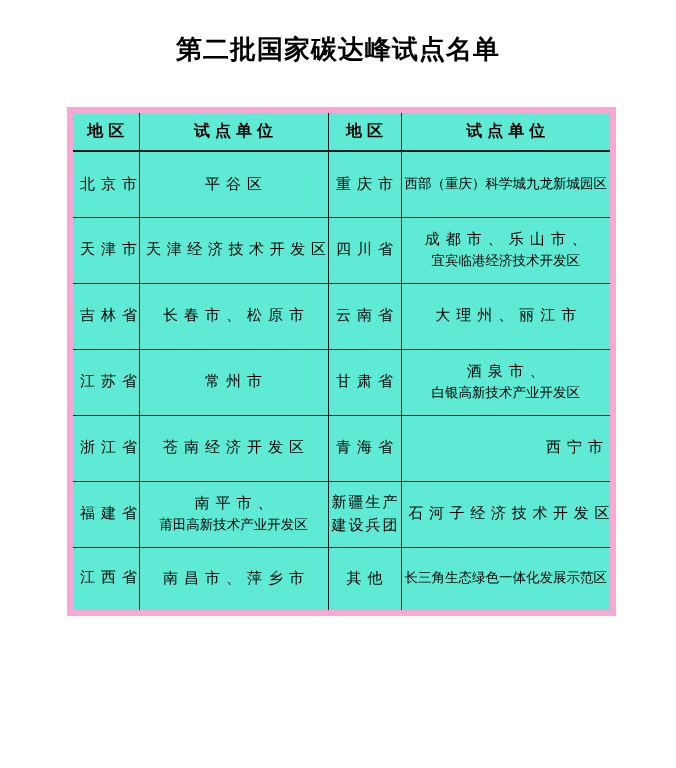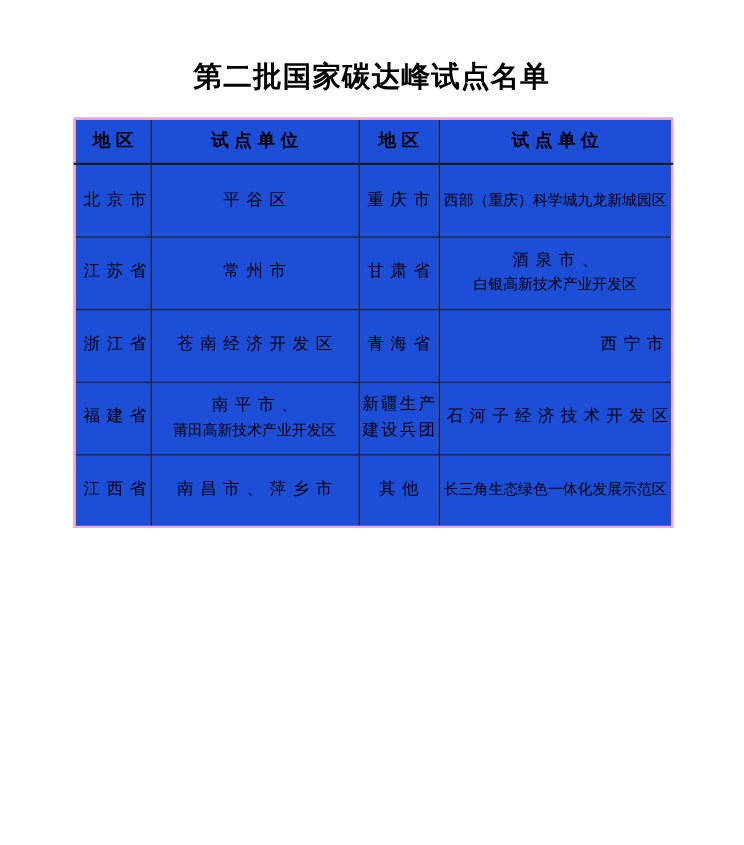--- a/index.html
+++ b/index.html
@@ -10,39 +10,39 @@
   }
   body {
     width: 676px;
     height: 768px;
     position: relative;
     overflow: hidden;
     font-family: "Liberation Serif", "DejaVu Serif", serif;
   }
   .doc-title {
     position: absolute;
-    top: 52px;
+    top: 32px;
     left: 0;
     width: 676px;
     text-align: center;
     font-size: 26px;
     font-weight: 700;
     letter-spacing: 1px;
     font-family: "Liberation Serif", "DejaVu Serif", serif;
     margin: 0;
   }
   table.pilot-table {
     position: absolute;
     left: 67px;
     top: 107px;
     width: 543px;
     border-collapse: collapse;
     table-layout: fixed;
-    border: 2px solid #f9a8d4;
-    background: #1d4ed8;
+    border: 6px solid #f9a8d4;
+    background: #5eead4;
   }
   col.c1 { width: 69px; }
   col.c2 { width: 189px; }
   col.c3 { width: 73px; }
   col.c4 { width: 212px; }
   .pilot-table th,
   .pilot-table td {
     border: 1px solid #1f1f1f;
     text-align: center;
     vertical-align: middle;
@@ -101,20 +101,49 @@
           </td>
           <td>
             <div class="cell-line" style="letter-spacing: 6px; text-indent: 6px;">重庆市</div>
           </td>
           <td>
             <div class="cell-line tight">西部（重庆）科学城九龙新城园区</div>
           </td>
         </tr>
         <tr>
           <td>
+            <div class="cell-line" style="letter-spacing: 6px; text-indent: 6px;">天津市</div>
+          </td>
+          <td>
+            <div class="cell-line" style="letter-spacing: 5.6px; text-indent: 5.6px;">天津经济技术开发区</div>
+          </td>
+          <td>
+            <div class="cell-line" style="letter-spacing: 6px; text-indent: 6px;">四川省</div>
+          </td>
+          <td>
+            <div class="cell-line" style="letter-spacing: 6px; text-indent: 6px;">成都市、乐山市、</div>
+            <div class="cell-line tight">宜宾临港经济技术开发区</div>
+          </td>
+        </tr>
+        <tr>
+          <td>
+            <div class="cell-line" style="letter-spacing: 6px; text-indent: 6px;">吉林省</div>
+          </td>
+          <td>
+            <div class="cell-line" style="letter-spacing: 6px; text-indent: 6px;">长春市、松原市</div>
+          </td>
+          <td>
+            <div class="cell-line" style="letter-spacing: 6px; text-indent: 6px;">云南省</div>
+          </td>
+          <td>
+            <div class="cell-line" style="letter-spacing: 6px; text-indent: 6px;">大理州、丽江市</div>
+          </td>
+        </tr>
+        <tr>
+          <td>
             <div class="cell-line" style="letter-spacing: 6px; text-indent: 6px;">江苏省</div>
           </td>
           <td>
             <div class="cell-line" style="letter-spacing: 6px; text-indent: 6px;">常州市</div>
           </td>
           <td>
             <div class="cell-line" style="letter-spacing: 6px; text-indent: 6px;">甘肃省</div>
           </td>
           <td>
             <div class="cell-line" style="letter-spacing: 6px; text-indent: 6px;">酒泉市、</div>

